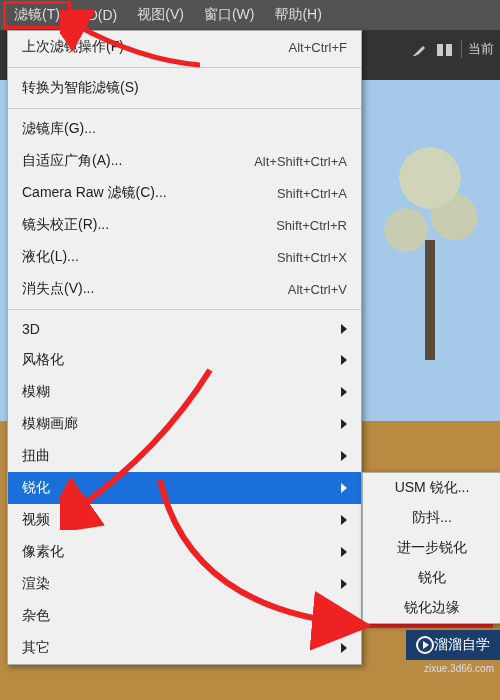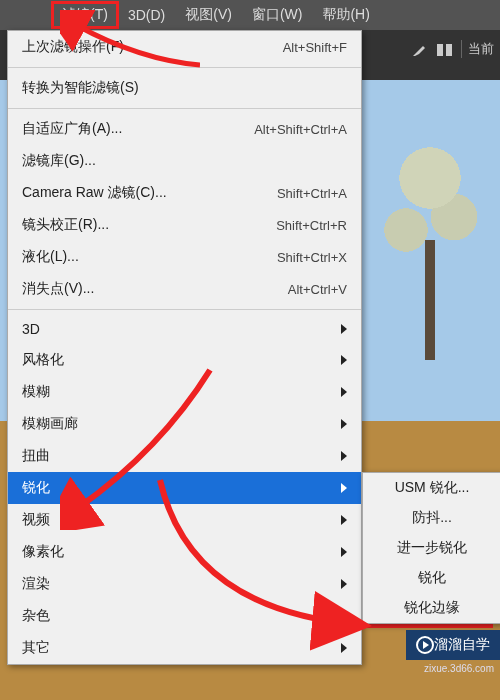--- a/index.html
+++ b/index.html
@@ -23,21 +23,20 @@
       position: relative;
       z-index: 5;
     }
     .menubar-item {
       padding: 4px 10px;
       cursor: default;
     }
     .menubar-item.active {
       outline: 3px solid #e22;
       outline-offset: -2px;
-      margin-left: 48px;
     }
     .toolbar {
       position: absolute;
       right: 0;
       top: 34px;
       display: flex;
       gap: 6px;
       color: #ccc;
       padding: 6px;
       align-items: flex-start;
@@ -176,33 +175,33 @@
         <rect x="1" y="2" width="6" height="12" fill="#ccc"></rect>
         <rect x="10" y="2" width="6" height="12" fill="#ccc"></rect>
       </svg>
   </span>
   <span class="toolbar-text">当前</span>
 </div>
 
 <div class="menu">
   <div class="menu-item">
     <span class="label">上次滤镜操作(F)</span>
-    <span class="shortcut">Alt+Shift+F</span>
+    <span class="shortcut">Alt+Ctrl+F</span>
   </div>
   <div class="menu-sep"></div>
   <div class="menu-item">
     <span class="label">转换为智能滤镜(S)</span>
   </div>
   <div class="menu-sep"></div>
+  <div class="menu-item">
+    <span class="label">滤镜库(G)...</span>
+  </div>
   <div class="menu-item">
     <span class="label">自适应广角(A)...</span>
     <span class="shortcut">Alt+Shift+Ctrl+A</span>
-  </div>
-  <div class="menu-item">
-    <span class="label">滤镜库(G)...</span>
   </div>
   <div class="menu-item">
     <span class="label">Camera Raw 滤镜(C)...</span>
     <span class="shortcut">Shift+Ctrl+A</span>
   </div>
   <div class="menu-item">
     <span class="label">镜头校正(R)...</span>
     <span class="shortcut">Shift+Ctrl+R</span>
   </div>
   <div class="menu-item">

